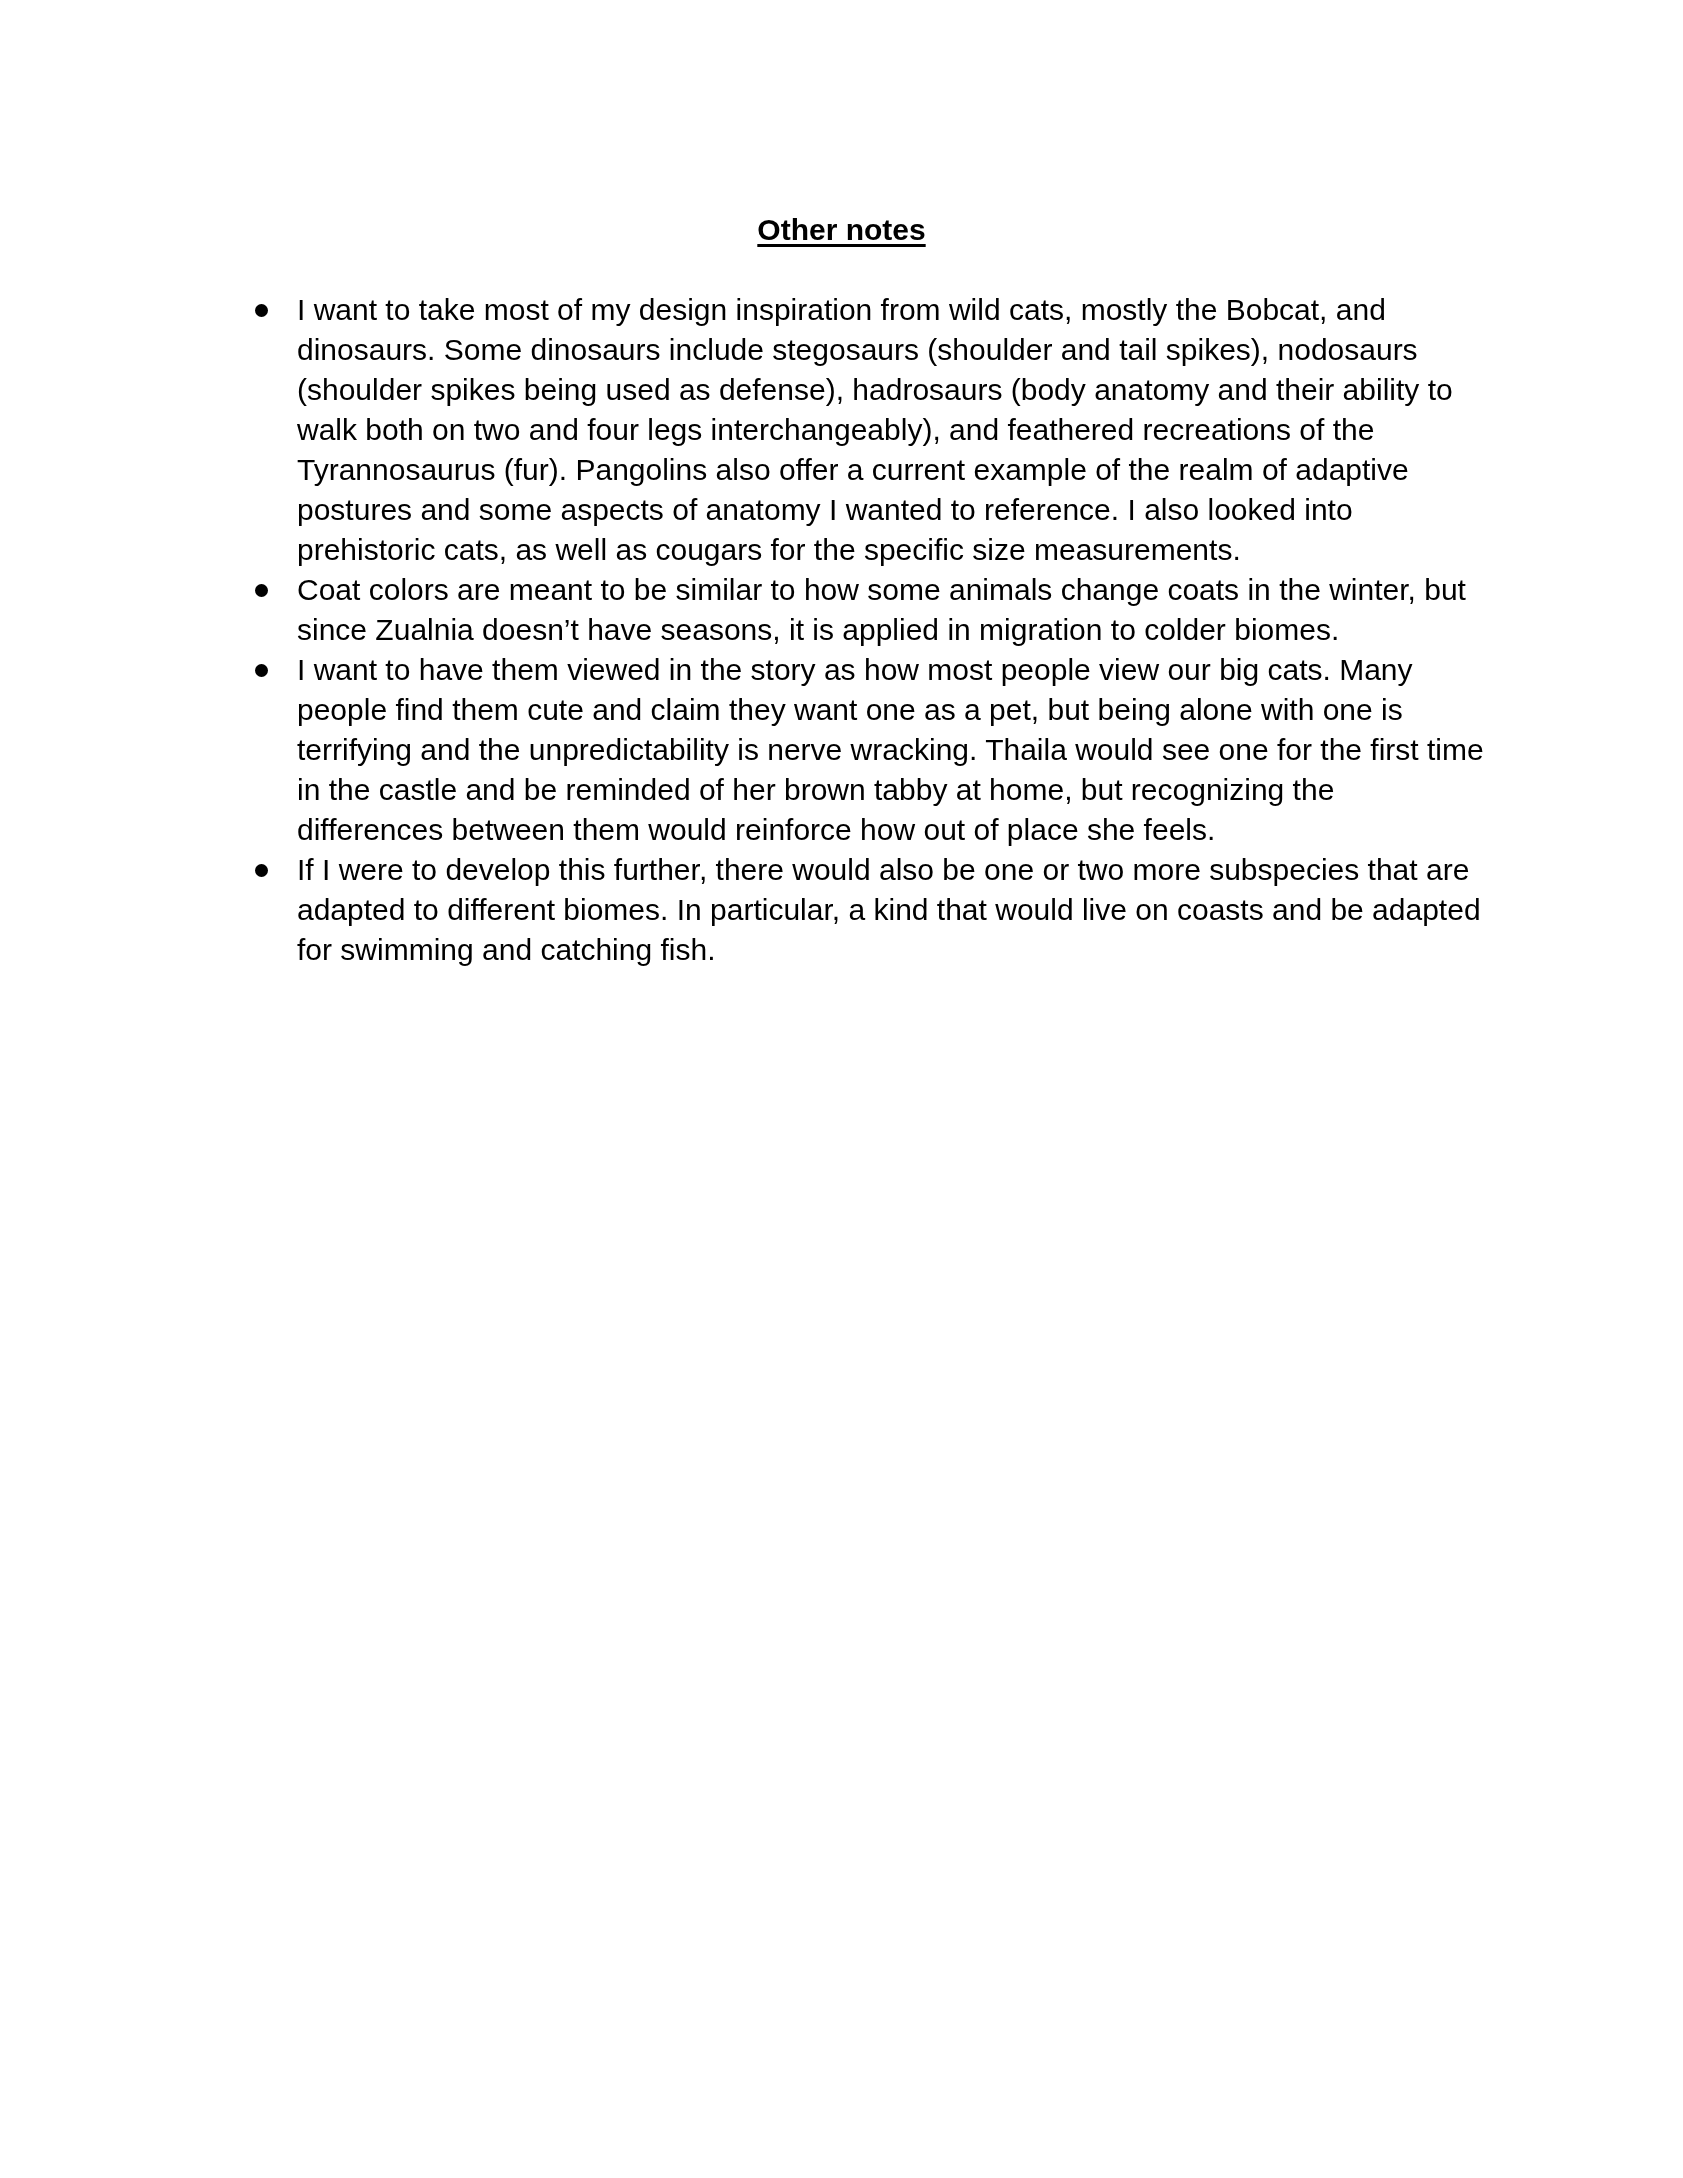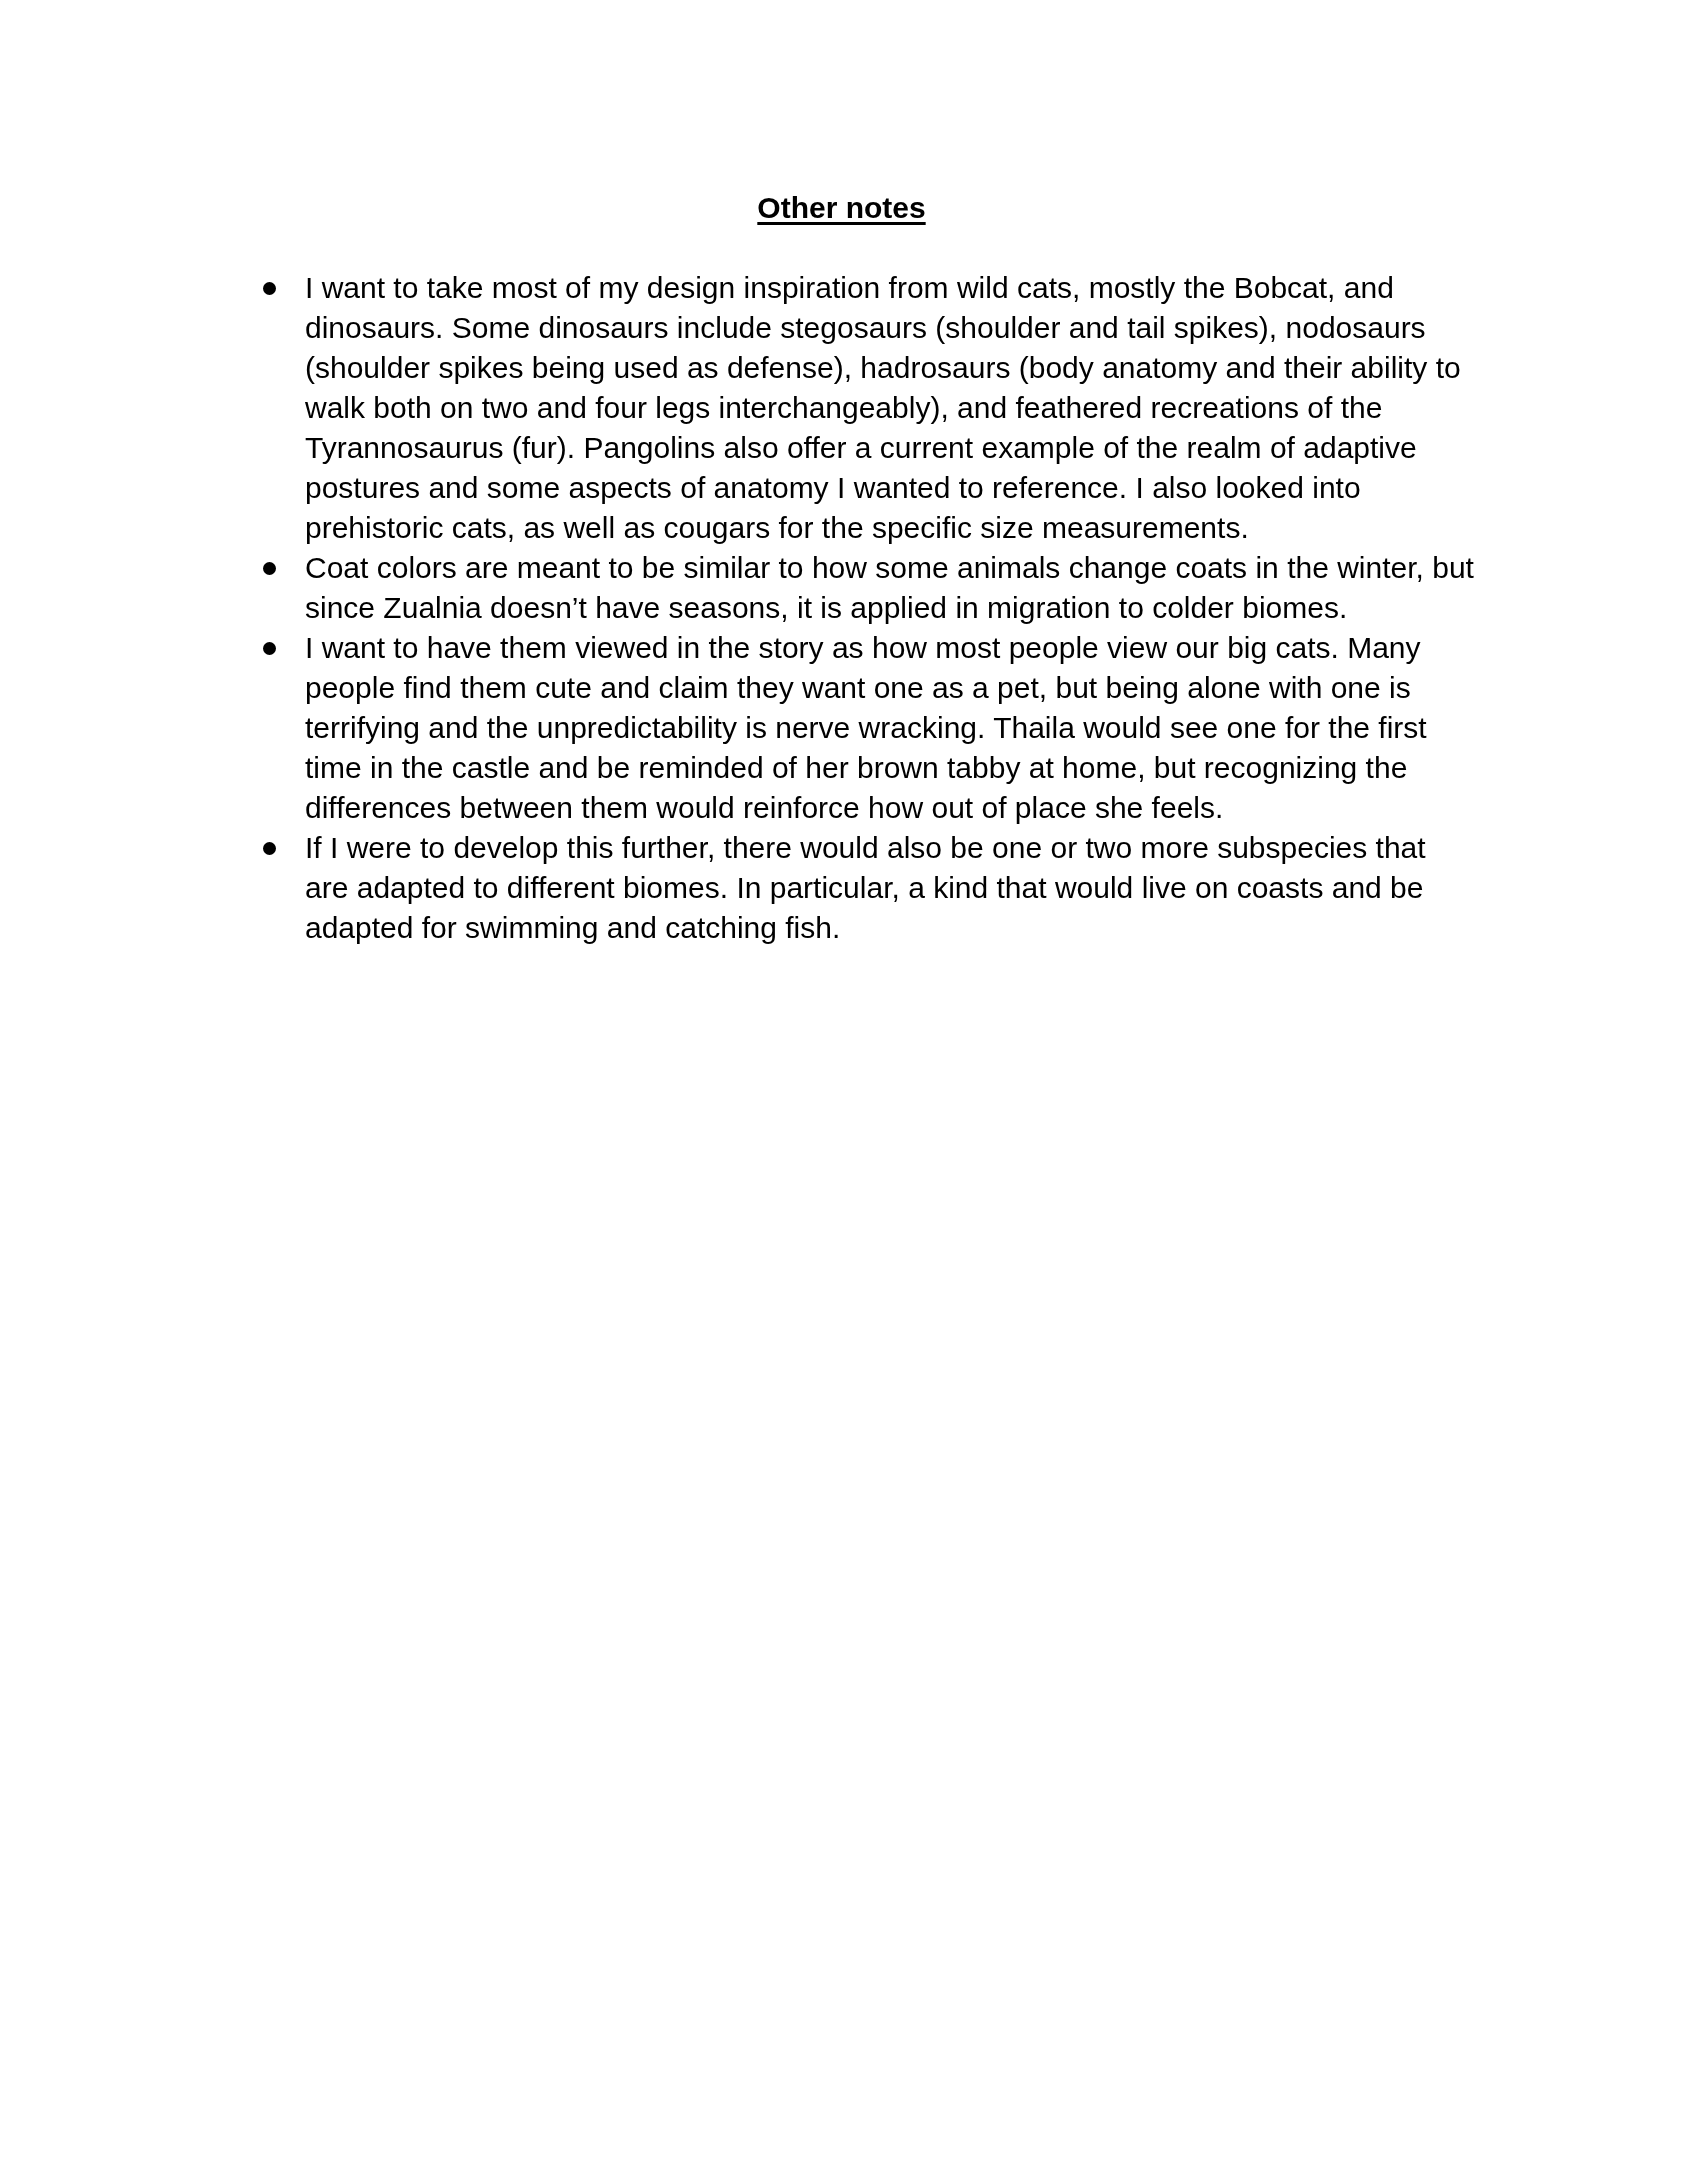--- a/index.html
+++ b/index.html
@@ -14,35 +14,35 @@
     background: #ffffff;
     font-family: "Liberation Sans", "DejaVu Sans", sans-serif;
     font-size: 30px;
     line-height: 40px;
     color: #000000;
     overflow: hidden;
   }
   .doc {
     position: absolute;
     left: 198px;
-    top: 188px;
+    top: 210px;
     width: 1287px;
   }
   .doc-title {
     margin: 0 0 40px 0;
     font-size: 30px;
     line-height: 40px;
     font-weight: 700;
     text-align: center;
     text-decoration: underline;
     text-decoration-thickness: 2.5px;
     text-underline-offset: 4px;
   }
   ul.notes {
-    margin: 8px;
+    margin: 0;
     padding: 0 0 0 99px;
     list-style: none;
   }
   ul.notes li {
     position: relative;
     margin: 0;
     padding: 0;
   }
   .bullet-marker {
     position: absolute;

